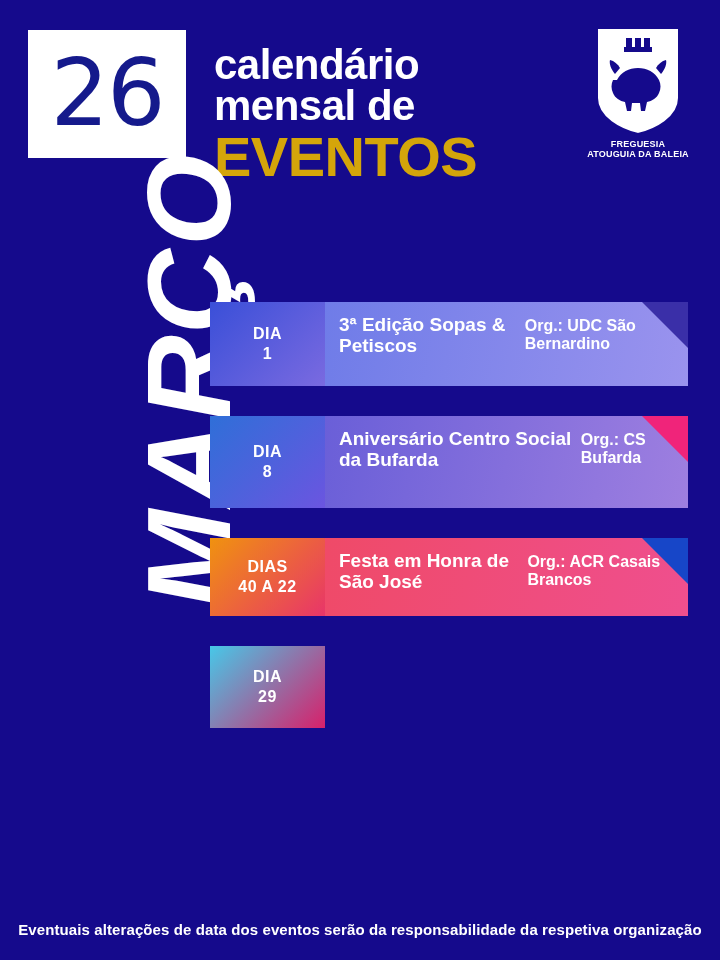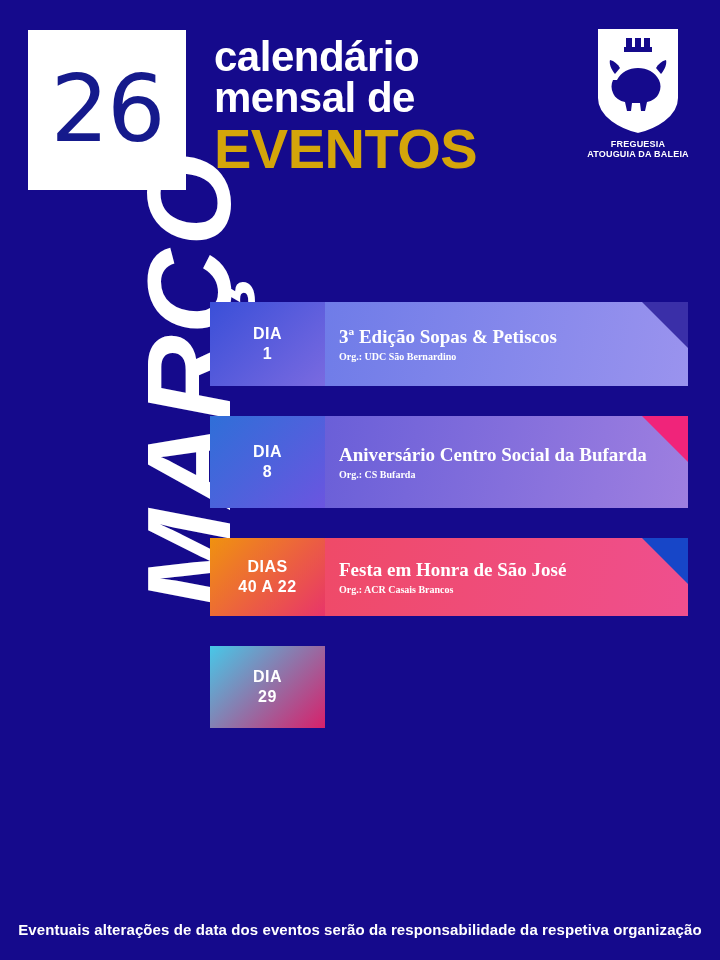--- a/index.html
+++ b/index.html
@@ -21,38 +21,38 @@
     top: 0;
     left: 0;
     width: 720px;
     height: 215px;
   }
   .issue-box {
     position: absolute;
     left: 28px;
     top: 30px;
     width: 158px;
-    height: 160px;
+    height: 128px;
     background: #ffffff;
     display: flex;
     align-items: center;
     justify-content: center;
   }
   .issue-number {
     font-size: 92px;
     font-weight: 400;
     color: #151a8c;
     line-height: 1;
     letter-spacing: -2px;
     font-family: "DejaVu Sans", sans-serif;
   }
   .title-block {
     position: absolute;
     left: 214px;
-    top: 36px;
+    top: 44px;
     width: 360px;
   }
   .title-line1, .title-line2 {
     color: #ffffff;
     font-size: 42px;
     font-weight: 700;
     line-height: 0.98;
     letter-spacing: -0.5px;
   }
   .title-line3 {
@@ -135,36 +135,34 @@
     line-height: 1.25;
     text-align: center;
   }
   .day-label { letter-spacing: 0.5px; }
   .day-value { letter-spacing: 0.5px; }
   .info-col {
     flex: 1 1 auto;
     position: relative;
     padding: 12px 14px 12px 14px;
     display: flex;
-    flex-direction: column;
-    justify-content: center;
-    font-family: Liberation Serif, serif;
+    flex-direction: row;
   }
   .event-name {
     color: #ffffff;
     font-weight: 700;
     font-size: 19px;
     line-height: 1.12;
     position: relative;
     z-index: 2;
   }
   .event-org {
     color: #ffffff;
     font-weight: 700;
-    font-size: 10px;
+    font-size: 16px;
     margin-top: 3px;
     position: relative;
     z-index: 2;
   }
   .corner {
     position: absolute;
     right: 0;
     top: 0;
     width: 0;
     height: 0;

